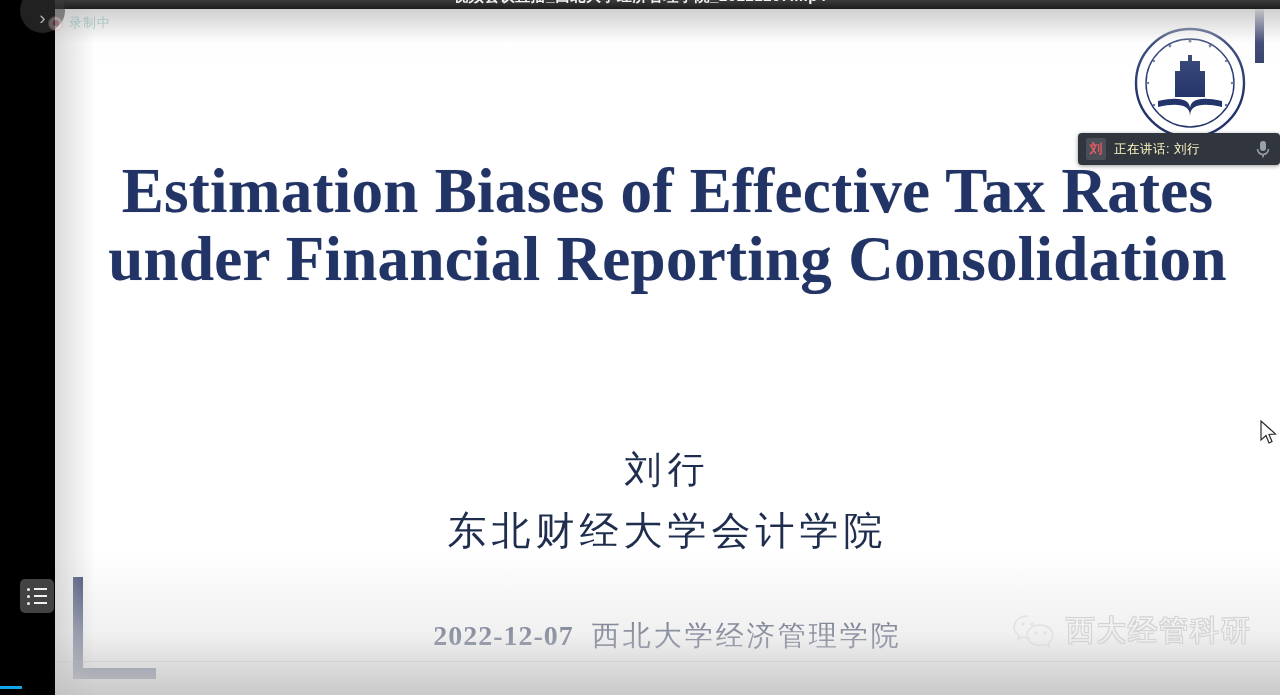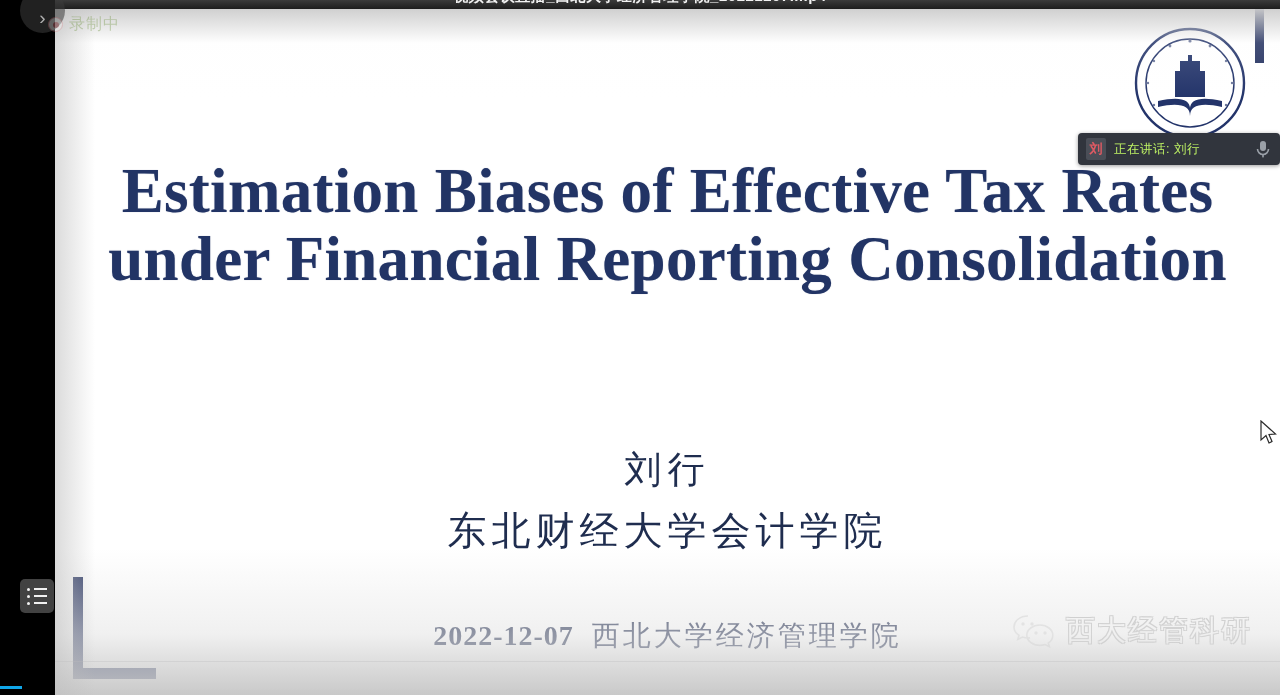--- a/index.html
+++ b/index.html
@@ -133,37 +133,37 @@
     position:absolute; left:48px; top:14px;
     display:flex; align-items:center; gap:6px;
     opacity:.28;
   }
   #rec-dot {
     width:15px; height:15px; border-radius:50%;
     background:#ffffff; border:1px solid #d86a72;
     display:flex; align-items:center; justify-content:center;
   }
   #rec-dot i { width:6px; height:6px; border-radius:50%; background:#d4525c; display:block; }
-  #rec-text { font-size:16px; color:#4d7c0f; letter-spacing:1px; }
+  #rec-text { font-size:13px; color:#0f766e; letter-spacing:1px; }
 
   #speaker-toast {
     position:absolute; left:1078px; top:133px;
     width:202px; height:32px;
     background:#31353d; border-radius:4px;
     display:flex; align-items:center; padding:0 8px; gap:8px;
     box-shadow:0 1px 4px rgba(0,0,0,.4);
   }
   #speaker-avatar {
     width:20px; height:22px; flex:0 0 20px;
     background:#4a4e57; border-radius:2px;
     display:flex; align-items:center; justify-content:center;
     color:#e05a63; font-size:13px; font-weight:700; font-family:"DejaVu Sans",sans-serif;
   }
   #speaker-label {
-    flex:1; font-size:12.5px; color:#bef264; letter-spacing:.5px;
+    flex:1; font-size:12.5px; color:#fef9c3; letter-spacing:.5px;
     white-space:nowrap; overflow:hidden;
   }
   #speaker-mic {
     width:18px; height:22px; flex:0 0 18px;
     display:flex; align-items:center; justify-content:center;
     color:#9aa0a8;
   }
 
   #list-fab {
     position:absolute; left:20px; top:579px;

